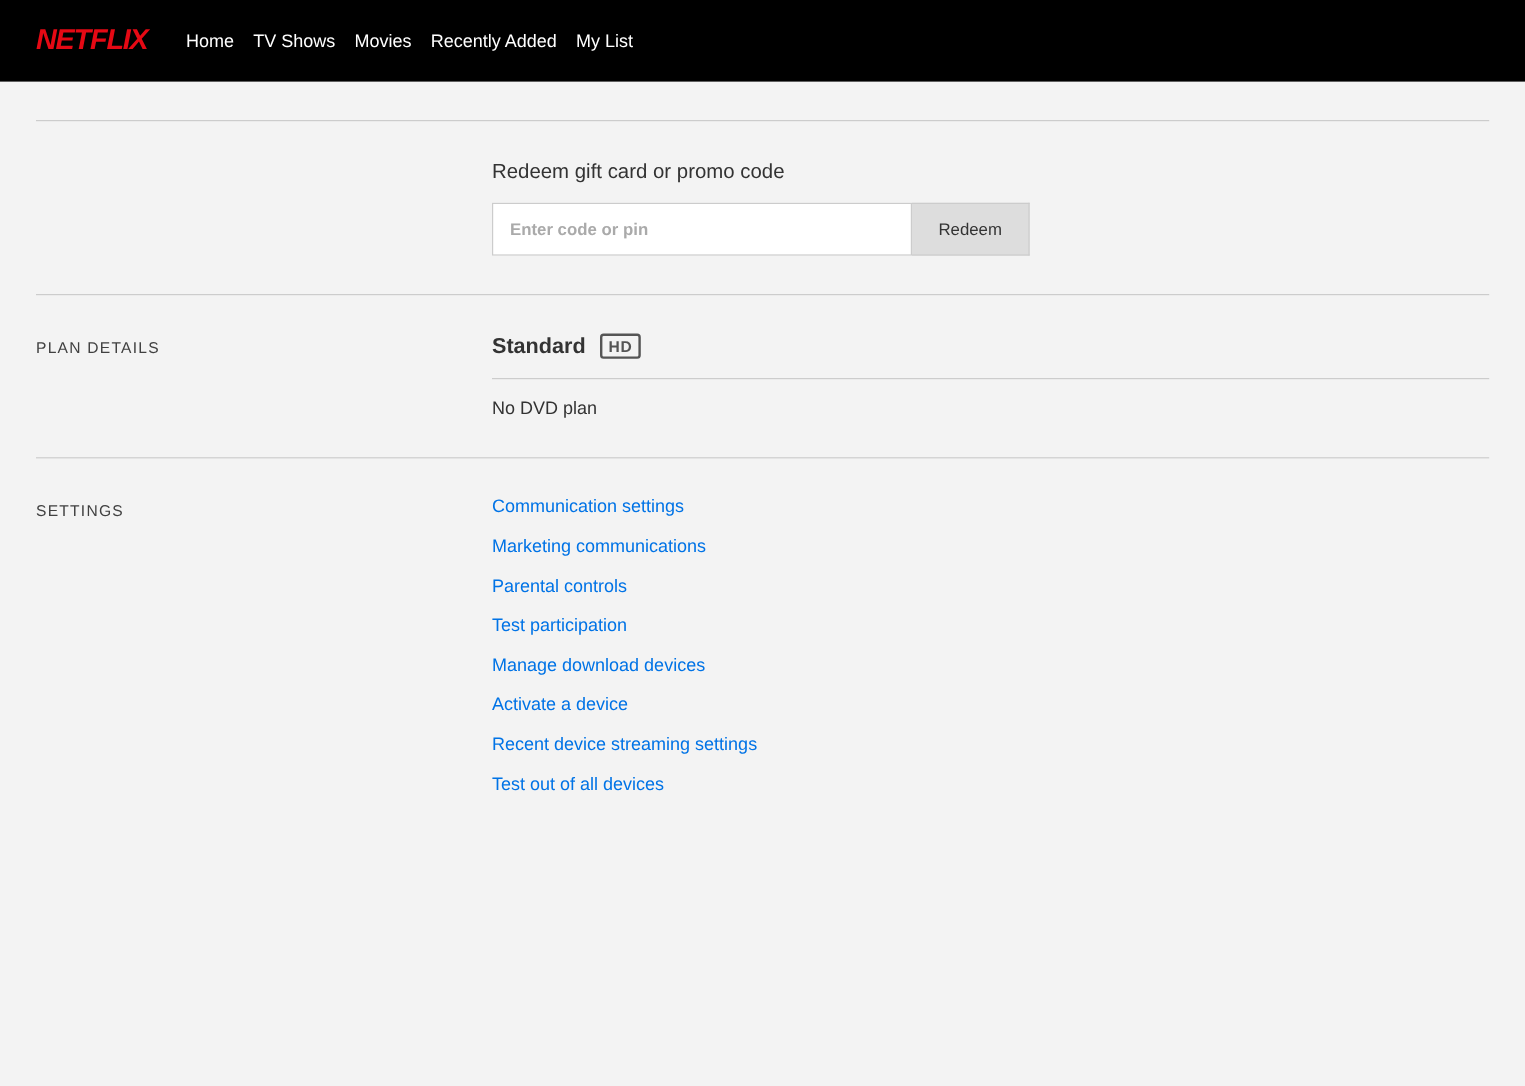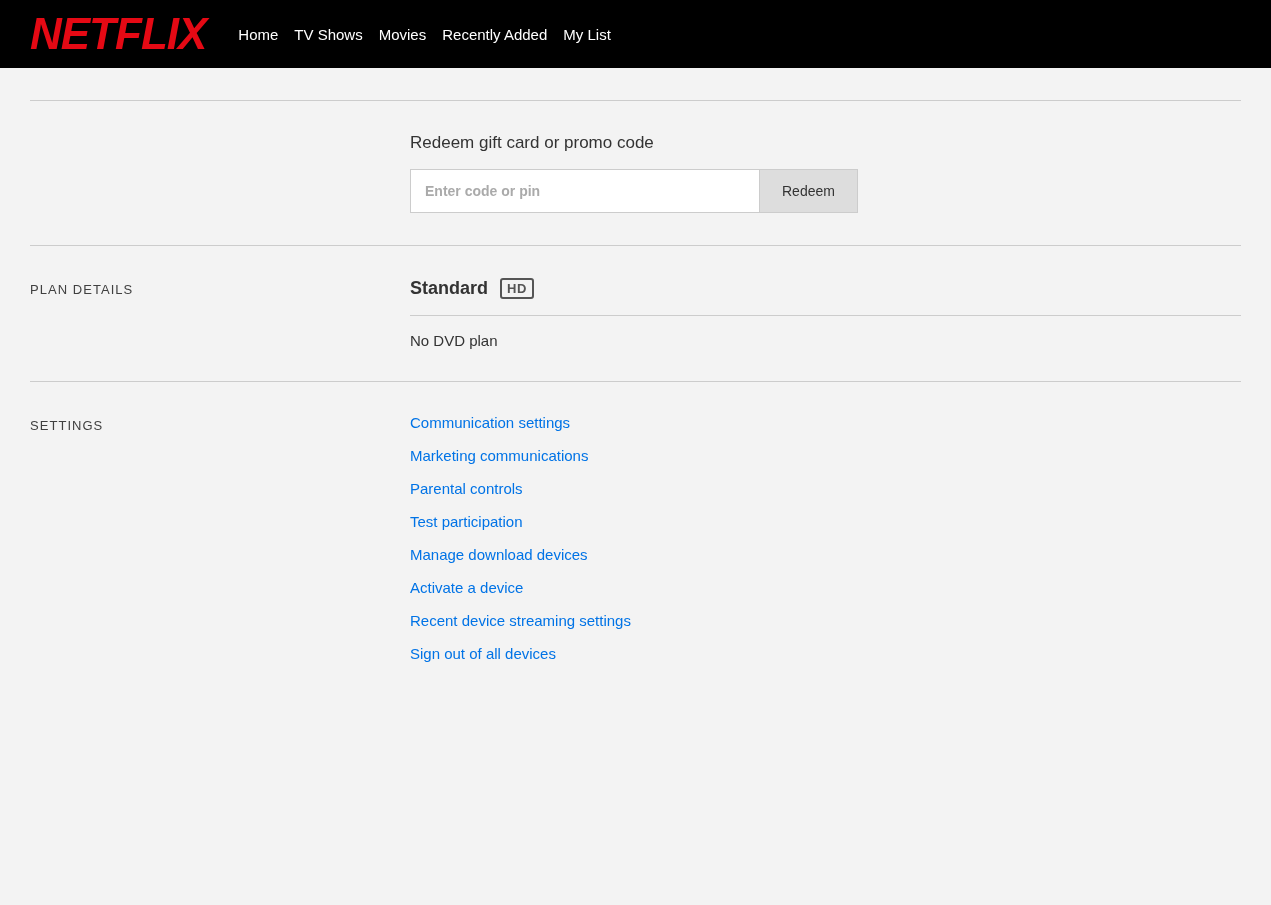--- a/index.html
+++ b/index.html
@@ -14,21 +14,21 @@
     .navbar {
       background: #000;
       height: 68px;
       display: flex;
       align-items: center;
       padding: 0 30px;
       gap: 32px;
     }
     .netflix-logo {
       color: #e50914;
-      font-size: 44px;
+      font-size: 24px;
       font-weight: 900;
       font-style: italic;
       letter-spacing: -1px;
       line-height: 1;
     }
     .nav-links {
       display: flex;
       gap: 16px;
     }
     .nav-link {
@@ -252,20 +252,20 @@
       <div class="section-label">SETTINGS</div>
       <div class="section-content">
         <div class="settings-links">
           <a class="settings-link" href="#">Communication settings</a>
           <a class="settings-link" href="#">Marketing communications</a>
           <a class="settings-link" href="#">Parental controls</a>
           <a class="settings-link" href="#">Test participation</a>
           <a class="settings-link" href="#">Manage download devices</a>
           <a class="settings-link" href="#">Activate a device</a>
           <a class="settings-link" href="#">Recent device streaming settings</a>
-          <a class="settings-link" href="#">Sign out of all devices</a>
+          <a class="settings-link" href="#">Test out of all devices</a>
         </div>
       </div>
     </div>
 
 
   </div>
 </div>
 
 </body></html>

